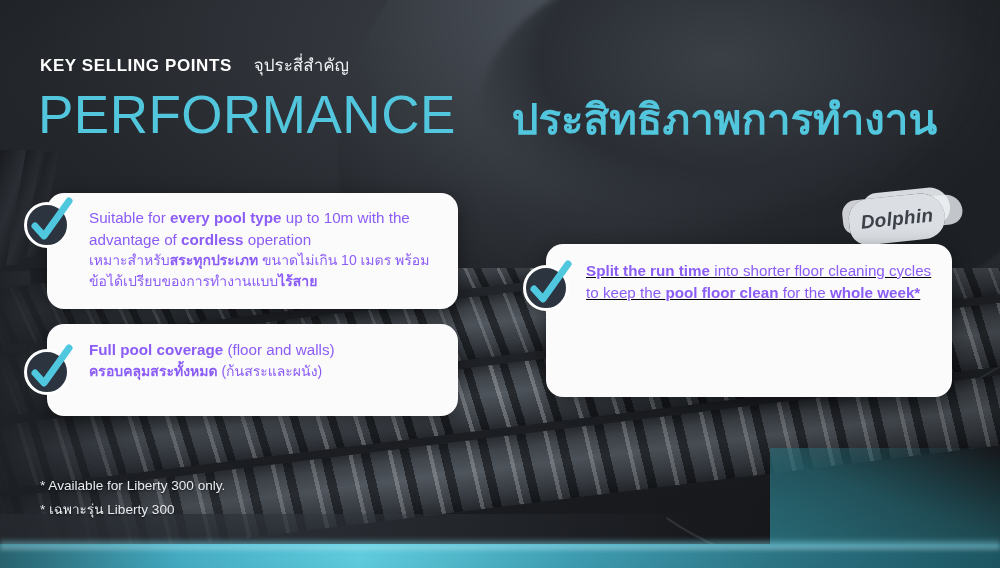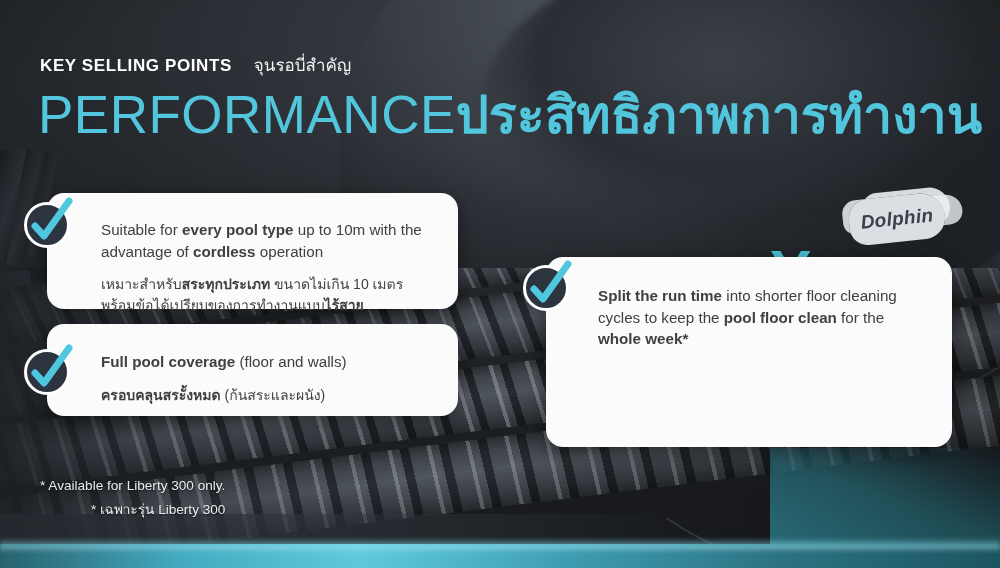--- a/index.html
+++ b/index.html
@@ -107,46 +107,46 @@
   .dolphin-txt{position:absolute;inset:0;display:flex;align-items:center;justify-content:center;
     transform:rotate(-6deg);font-style:italic;font-weight:700;font-size:19px;color:#3c4149;letter-spacing:.3px;}
   .dolphin-tm{position:absolute;right:-4px;top:4px;font-size:8px;color:#e8ebef;transform:rotate(-6deg);}
 
   
   .eyebrow{position:absolute;left:40px;top:51px;display:flex;align-items:baseline;gap:22px;}
   .eyebrow .en{font-size:17px;font-weight:700;color:#ffffff;letter-spacing:.6px;}
   .eyebrow .th{font-size:17px;font-weight:400;color:#f0f2f5;}
   .title-row{position:absolute;left:38px;top:88px;width:940px;display:flex;align-items:flex-end;}
   .title-en{font-size:53px;font-weight:400;color:#52c6dd;letter-spacing:.5px;line-height:1;white-space:nowrap;}
-  .title-th{font-size:52px;font-weight:700;color:#52c6dd;line-height:1;white-space:nowrap;}
+  .title-th{font-size:42px;font-weight:700;color:#52c6dd;line-height:1;white-space:nowrap;margin-left:56px;}
 
   
   .card{position:absolute;background:#fbfbfc;border-radius:17px;
     box-shadow:0 6px 20px rgba(0,0,0,.45);}
   .card-body{padding:14px 20px 14px 42px;}
-  .card p{margin:12px;color:#404040;font-size:15.2px;line-height:1.42;}
+  .card p{margin:0;color:#8b5cf6;font-size:15.2px;line-height:1.42;}
   .card p.th{font-size:14px;line-height:1.52;}
   .card b{font-weight:700;}
   .c1{left:47px;top:193px;width:411px;height:116px;}
   .c2{left:47px;top:324px;width:411px;height:92px;}
-  .c3{left:546px;top:257px;width:406px;height:190px;}
+  .c3{left:546px;top:244px;width:406px;height:153px;text-decoration:underline;}
   .c2 .card-body{padding-top:15px;}
   .c3 .card-body{padding:16px 18px 14px 40px;}
 
   
   .check{position:absolute;width:46px;height:46px;border-radius:50%;
     background:#2c3440;border:3px solid #ffffff;display:block;}
   .check svg{position:absolute;left:-5px;top:-10px;width:56px;height:56px;overflow:visible;}
   .k1{left:24px;top:202px;}
   .k2{left:24px;top:349px;}
   .k3{left:523px;top:265px;}
 
   
   .notes{position:absolute;left:40px;top:474px;color:#e9ecef;font-size:13.6px;line-height:1.78;}
-  .notes div{text-shadow:0 1px 2px rgba(0,0,0,.6);text-align:right;}
+  .notes div{text-shadow:0 1px 2px rgba(0,0,0,.6);}
 
   
   .footer{position:absolute;left:38px;top:531px;display:flex;align-items:center;gap:14px;}
   .logo{position:relative;width:48px;height:30px;}
   .logo svg{display:block;}
   .divider{width:1px;height:26px;background:rgba(225,230,236,.55);}
   .tagline{font-size:15px;font-style:italic;color:#e3e7ec;letter-spacing:.2px;}
 </style>
 </head>
 <body>
@@ -185,21 +185,21 @@
     <span>Y</span><sup>™</sup>
   </div>
   <div class="dolphin">
     <div class="dolphin-cloud"></div>
     <div class="dolphin-txt">Dolphin</div>
     <div class="dolphin-tm">™</div>
   </div>
 
   <div class="eyebrow">
     <span class="en">KEY SELLING POINTS</span>
-    <span class="th">จุนรอบี่สำคัญ</span>
+    <span class="th">จุประสี่สำคัญ</span>
   </div>
   <div class="title-row">
     <span class="title-en">PERFORMANCE</span>
     <span class="title-th">ประสิทธิภาพการทำงาน</span>
   </div>
 
   <div class="card c1">
     <div class="card-body">
       <p><span>Suitable for </span><b>every pool type</b><span> up to 10m with the advantage of </span><b>cordless</b><span> operation</span></p>
       <p class="th"><span>เหมาะสำหรับ</span><b>สระทุกประเภท</b><span> ขนาดไม่เกิน 10 เมตร พร้อมข้อได้เปรียบของการทำงานแบบ</span><b>ไร้สาย</b></p>
@@ -207,21 +207,21 @@
   </div>
   <span class="check k1">
     <svg viewBox="0 0 56 56">
         <path d="M13 31 L22 41 L47 6" fill="none" stroke="#4fc8df" stroke-width="7" stroke-linecap="round" stroke-linejoin="round"></path>
       </svg>
   </span>
 
   <div class="card c2">
     <div class="card-body">
       <p><b>Full pool coverage</b><span> (floor and walls)</span></p>
-      <p class="th"><b>ครอบคลุนสระั้งหมด</b><span> (ก้นสระและผนัง)</span></p>
+      <p class="th"><b>ครอบคลุมสระทั้งหมด</b><span> (ก้นสระและผนัง)</span></p>
     </div>
   </div>
   <span class="check k2">
     <svg viewBox="0 0 56 56">
         <path d="M13 31 L22 41 L47 6" fill="none" stroke="#4fc8df" stroke-width="7" stroke-linecap="round" stroke-linejoin="round"></path>
       </svg>
   </span>
 
   <div class="card c3">
     <div class="card-body">

